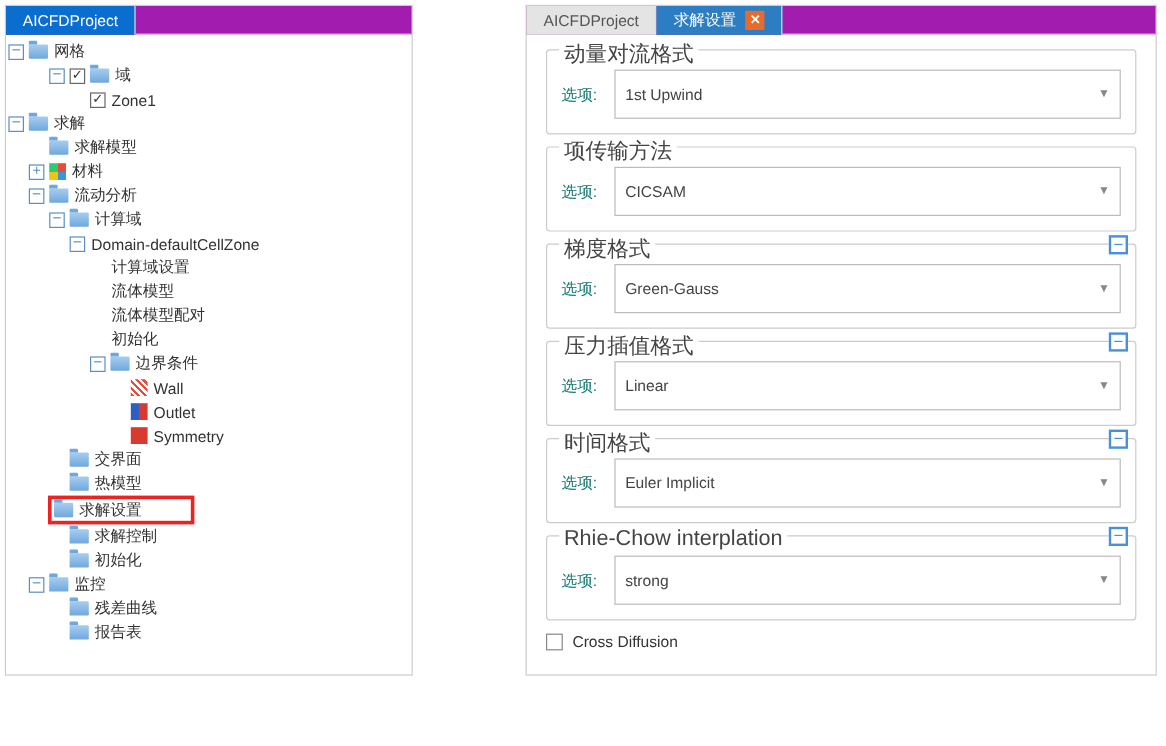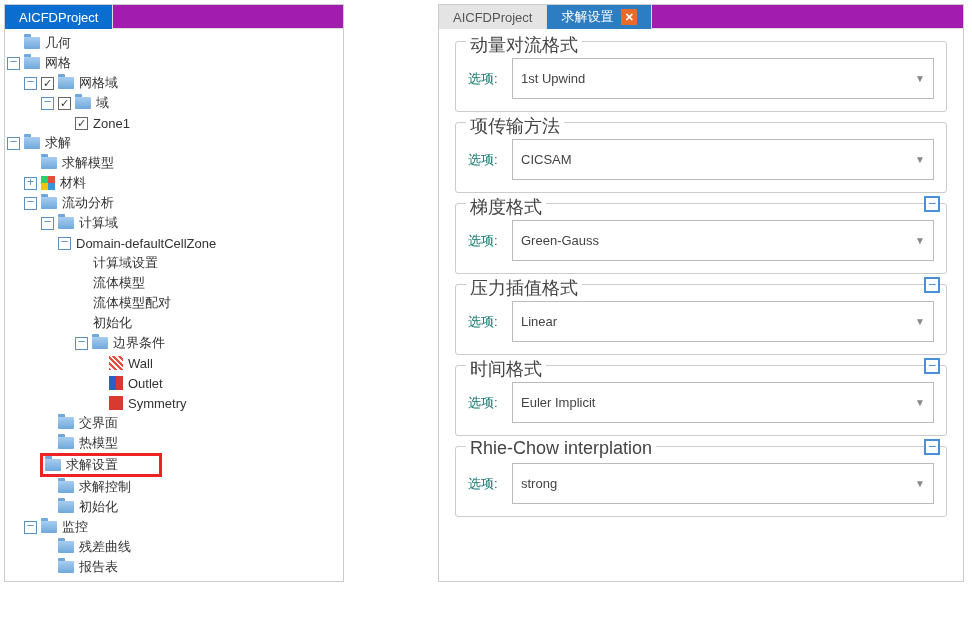--- a/index.html
+++ b/index.html
@@ -97,38 +97,26 @@
 
 <div class="wrap">
 
   <div class="left-panel">
     <div class="tab-row">
       <div class="tab active-blue">AICFDProject</div>
       <div class="tab-spacer"></div>
     </div>
     <div class="tree">
 
-      <div class="tree-row">
-        <span class="sp"></span>
-          <span class="f-folder"></span>
-        <span class="tree-label">几何</span>
-      </div>
 
       <div class="tree-row">
         <span class="tg minus"></span>
         <span class="f-folder"></span>
         <span class="tree-label">网格</span>
       </div>
-        <div class="tree-row">
-          <span class="sp"></span>
-          <span class="tg minus"></span>
-          <span class="chk checked"></span>
-          <span class="f-folder"></span>
-          <span class="tree-label">网格域</span>
-        </div>
           <div class="tree-row">
             <span class="sp"></span>
           <span class="sp"></span>
             <span class="tg minus"></span>
             <span class="chk checked"></span>
             <span class="f-folder"></span>
             <span class="tree-label">域</span>
           </div>
             <div class="tree-row">
               <span class="sp"></span>
@@ -378,14 +366,18 @@
         <span class="collapse-btn"></span>
         <div class="form-row">
           <span class="form-label">选项:</span>
           <div class="select">
             <span>strong</span>
             <span class="arrow">▼</span>
           </div>
         </div>
       </div>
     </div>
+    <div class="cb-row">
+      <span class="cb"></span>
+      <span>Cross Diffusion</span>
+    </div>
   </div>
 </div>
 
 </body></html>

